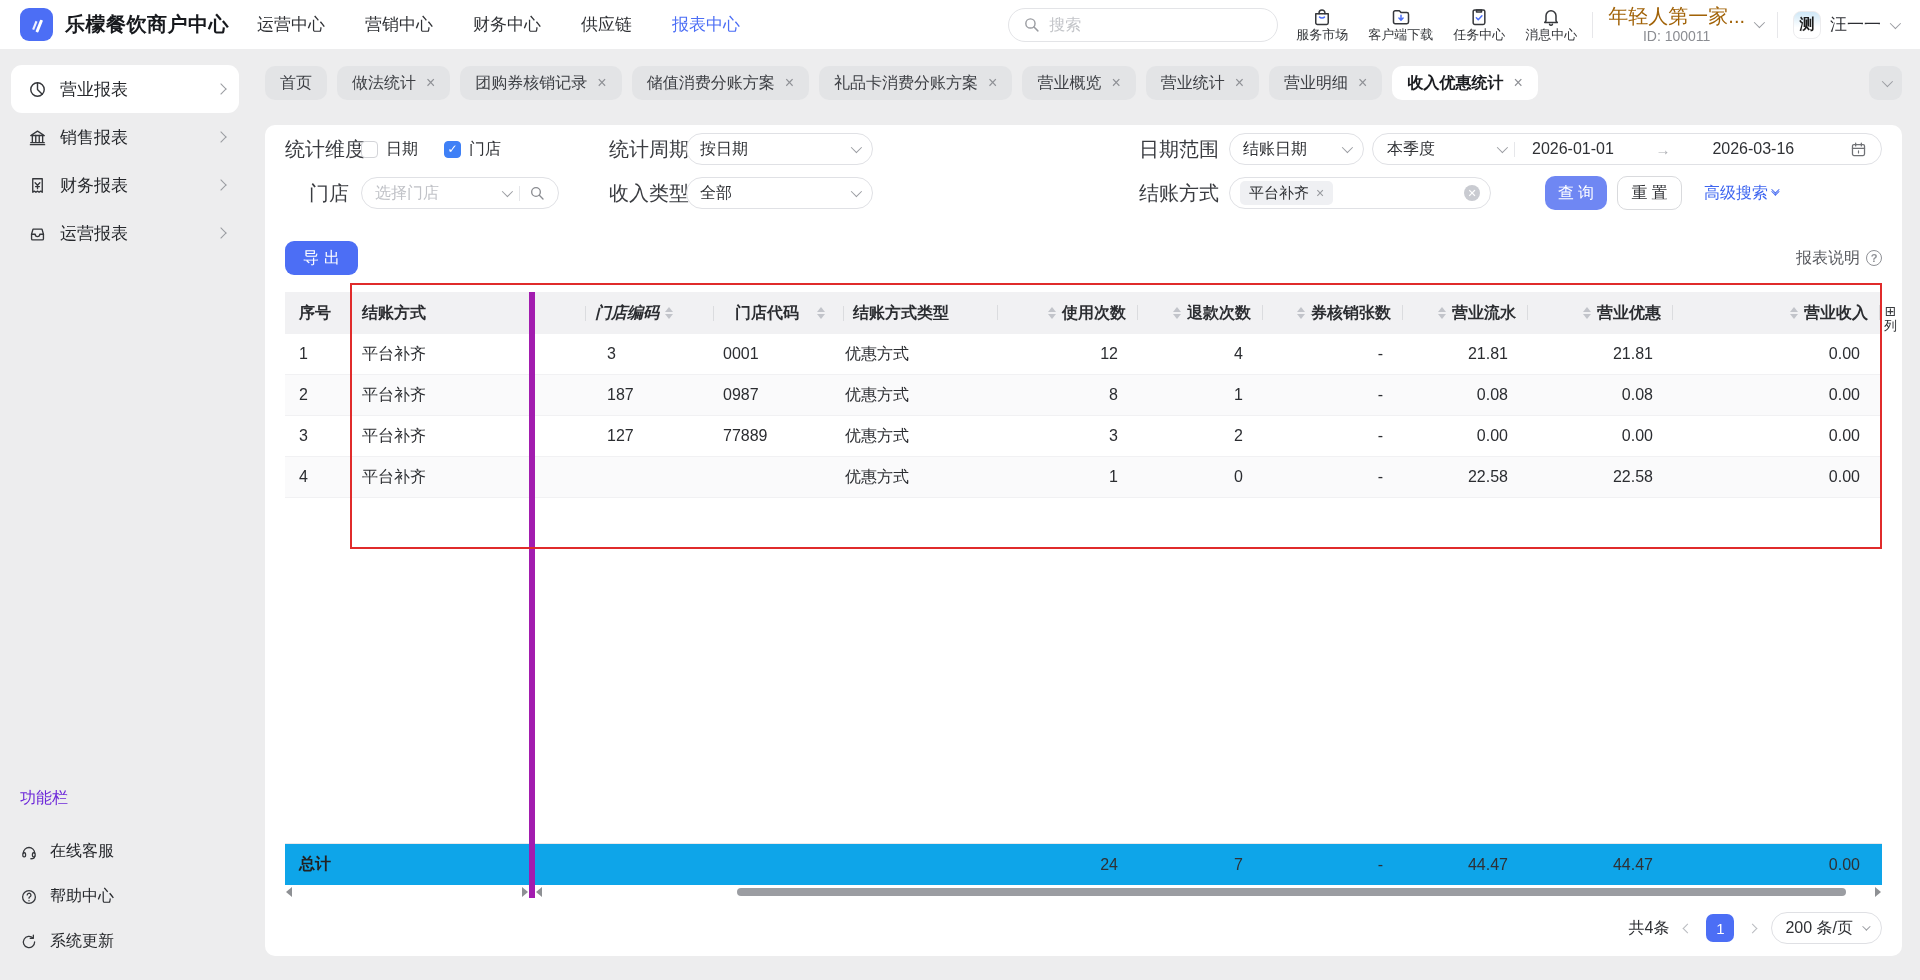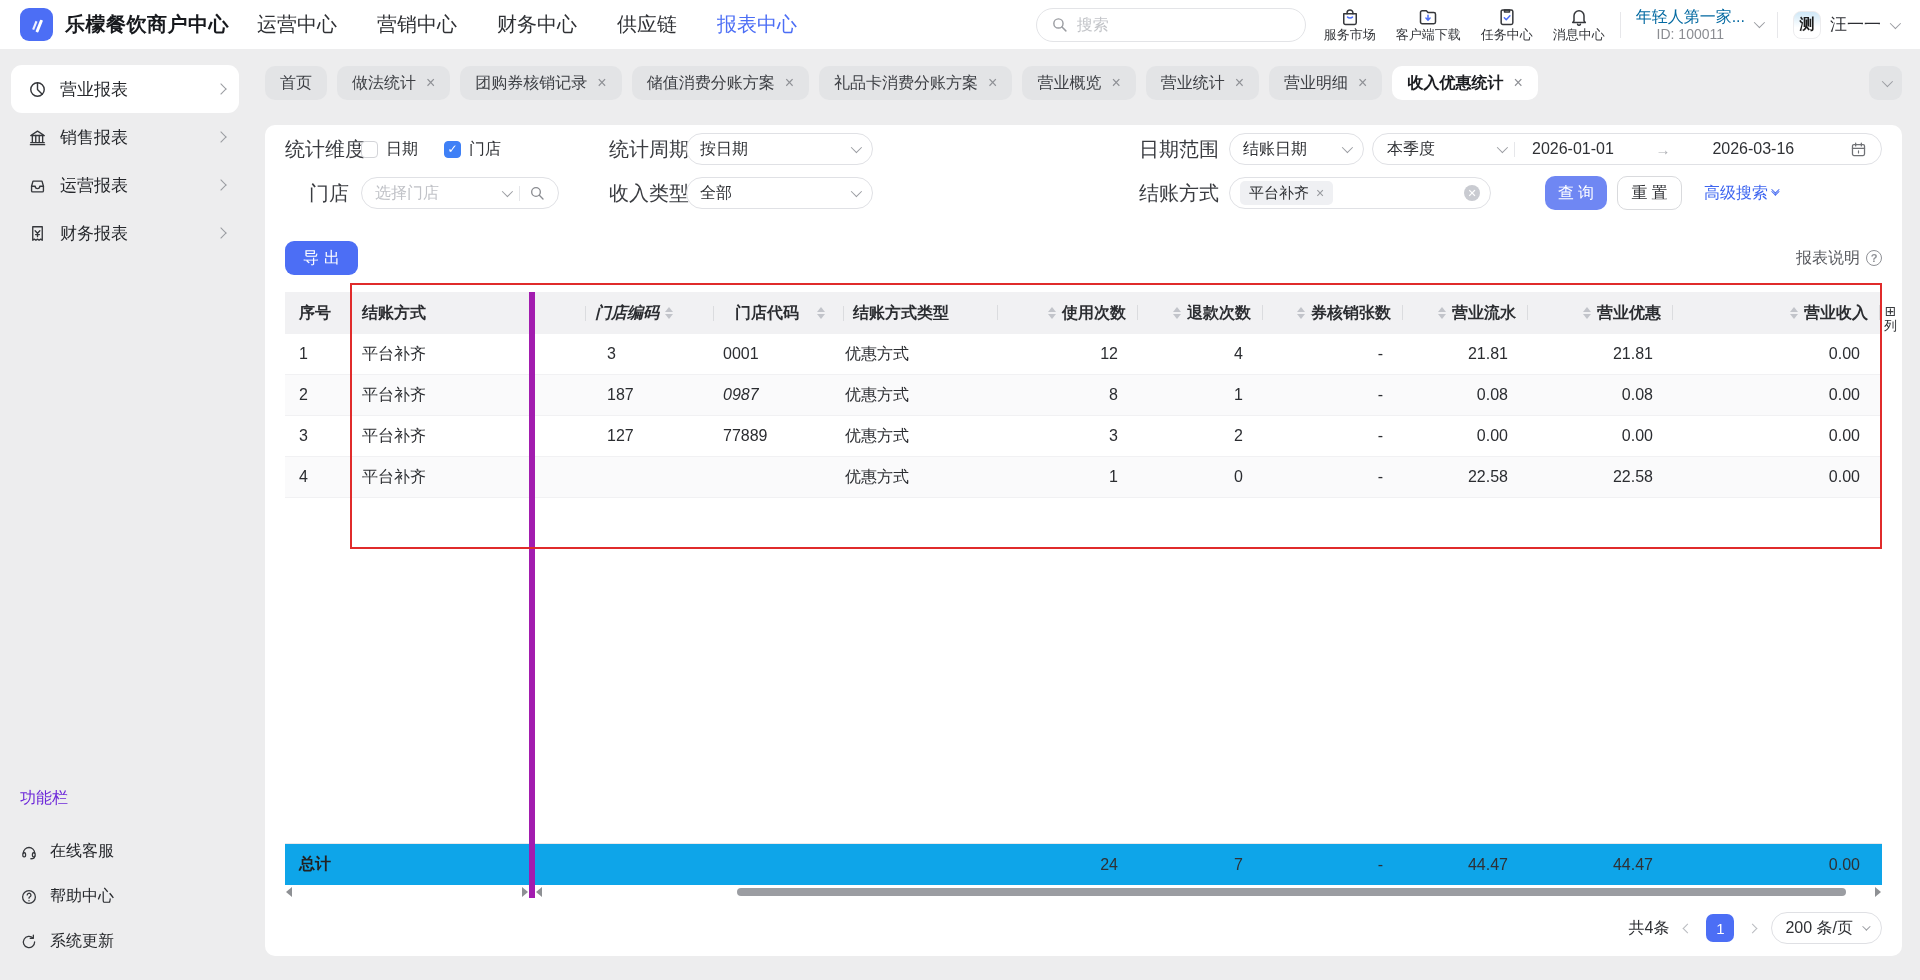--- a/index.html
+++ b/index.html
@@ -4,32 +4,32 @@
 <style>
 *{margin:0;padding:0;box-sizing:border-box}
 html,body{width:1920px;height:980px}
 body{font-family:"Liberation Sans","DejaVu Sans",sans-serif;background:#ededee;color:#2f3135;overflow:hidden;font-size:16px}
 i{font-style:normal}
 
 .topbar{height:49px;background:#fff;display:flex;align-items:center;padding:0 22px 0 20px;position:relative;z-index:9}
 .brand{display:flex;align-items:center;gap:12px;margin-right:28px}
 .logo{width:33px;height:33px;border-radius:9px;background:#4c6ef5;display:flex;align-items:center;justify-content:center;flex:none}
 .brand-name{font-size:20px;font-weight:700;color:#17191d;letter-spacing:.5px;white-space:nowrap}
-.nav{display:flex;gap:40px;font-size:20px;color:#2f3135}
+.nav{display:flex;gap:40px;font-size:17px;color:#2f3135}
 .nav-item{cursor:pointer;white-space:nowrap}
 .nav-item.active{color:#4c6ef5}
 .search{margin-left:auto;width:270px;height:34px;border:1px solid #e3e4e7;border-radius:17px;display:flex;align-items:center;gap:9px;padding:0 14px;background:#fff}
 .search input{border:none;outline:none;font-size:16px;color:#333;width:100%;background:transparent;font-family:inherit}
 .search input::placeholder{color:#c3c5c9}
 .quick{display:flex;margin-left:18px;gap:20px}
 .qa{display:flex;flex-direction:column;align-items:center;justify-content:center;gap:1px;font-size:13px;color:#35373b;cursor:pointer;white-space:nowrap;line-height:1.1}
 .vdiv{width:1px;height:26px;background:#e7e7ea;margin:0 15px;flex:none}
 .org{display:flex;align-items:center;gap:9px;cursor:pointer}
 .org-text{display:flex;flex-direction:column;align-items:center;line-height:1.2}
-.org-name{font-size:16px;color:#0369a1}
+.org-name{font-size:20px;color:#a16207}
 .org-id{font-size:14px;color:#8b8d92}
 .user{display:flex;align-items:center;gap:9px;cursor:pointer}
 .avatar{width:28px;height:28px;border-radius:8px;border:1px solid #ececee;background:linear-gradient(180deg,#cfe7f6 0%,#eef7fc 38%,#ffffff 60%);display:flex;align-items:center;justify-content:center;font-size:15px;color:#1c1c1c;font-family:"DejaVu Serif",serif;font-weight:700}
 .user-name{font-size:17px;color:#2c2e33}
 .chev{display:inline-block;width:8px;height:8px;border-right:1.6px solid #9a9ca1;border-bottom:1.6px solid #9a9ca1;transform:rotate(45deg) translateY(-2px);flex:none}
 .chev.right{transform:rotate(-45deg)}
 .chev.small{width:6px;height:6px}
 
 .shell{display:flex;height:931px}
 .sidebar{width:250px;flex:none;padding:16px 11px 16px;display:flex;flex-direction:column}
@@ -222,35 +222,35 @@
               <path d="M3.5 9.5 L12 4 l8.5 5.5 z"></path>
               <path d="M5.5 9.5 v9 M9.8 9.5 v9 M14.2 9.5 v9 M18.5 9.5 v9 M3.5 18.5 h17 M3 21 h18"></path>
             </svg>
           </span>
           <span>销售报表</span>
           <span class="chev right"></span>
         </div>
         <div class="side-item">
           <span>
             <svg width="19" height="19" viewBox="0 0 24 24" fill="none" stroke="#35373b" stroke-width="1.7" stroke-linecap="round" stroke-linejoin="round">
+              <path d="M6 3.5 h12 V20.5 l-2-1.4 -2 1.4 -2-1.4 -2 1.4 -2-1.4 -2 1.4 z"></path>
+              <path d="M9 8.5 l3 3.2 3-3.2 M12 11.7 V16 M9.6 13.4 h4.8"></path>
+            </svg>
+          </span>
+          <span>财务报表</span>
+          <span class="chev right"></span>
+        </div>
+        <div class="side-item">
+          <span>
+            <svg width="19" height="19" viewBox="0 0 24 24" fill="none" stroke="#35373b" stroke-width="1.7" stroke-linecap="round" stroke-linejoin="round">
               <path d="M4.5 13 l1.8-6.5 h11.4 L19.5 13 v5.5 a1.5 1.5 0 0 1-1.5 1.5 H6 a1.5 1.5 0 0 1-1.5-1.5 z"></path>
               <path d="M4.5 13 h4.6 c0 1.9 1.3 2.9 2.9 2.9 s2.9-1 2.9-2.9 h4.6"></path>
             </svg>
           </span>
           <span>运营报表</span>
-          <span class="chev right"></span>
-        </div>
-        <div class="side-item">
-          <span>
-            <svg width="19" height="19" viewBox="0 0 24 24" fill="none" stroke="#35373b" stroke-width="1.7" stroke-linecap="round" stroke-linejoin="round">
-              <path d="M6 3.5 h12 V20.5 l-2-1.4 -2 1.4 -2-1.4 -2 1.4 -2-1.4 -2 1.4 z"></path>
-              <path d="M9 8.5 l3 3.2 3-3.2 M12 11.7 V16 M9.6 13.4 h4.8"></path>
-            </svg>
-          </span>
-          <span>财务报表</span>
           <span class="chev right"></span>
         </div>
       </div>
     <div class="side-gap"></div>
     <div class="side-foot-title">功能栏</div>
     <div id="side-foot">
         <div class="side-foot-item">
           <span>
             <svg width="18" height="18" viewBox="0 0 24 24" fill="none" stroke="#35373b" stroke-width="1.7" stroke-linecap="round" stroke-linejoin="round">
               <path d="M4.5 13.5 a7.5 7.5 0 0 1 15 0"></path>
@@ -545,21 +545,21 @@
               <div class="cell" style="width: 165px; padding-left: 10px;">优惠方式</div>
               <div class="cell r" style="width: 140px;">12</div>
               <div class="cell r" style="width: 125px;">4</div>
               <div class="cell r" style="width: 140px;">-</div>
               <div class="cell r" style="width: 125px;">21.81</div>
               <div class="cell r" style="width: 145px;">21.81</div>
               <div class="cell r" style="flex: 1 1 0%;">0.00</div>
             </div>
             <div class="trow alt">
               <div class="cell" style="width: 150px; padding-left: 72px;">187</div>
-              <div class="cell" style="width: 150px; padding-left: 38px; font-style: italic;">0987</div>
+              <div class="cell" style="width: 150px; padding-left: 38px;">0987</div>
               <div class="cell" style="width: 165px; padding-left: 10px;">优惠方式</div>
               <div class="cell r" style="width: 140px;">8</div>
               <div class="cell r" style="width: 125px;">1</div>
               <div class="cell r" style="width: 140px;">-</div>
               <div class="cell r" style="width: 125px;">0.08</div>
               <div class="cell r" style="width: 145px;">0.08</div>
               <div class="cell r" style="flex: 1 1 0%;">0.00</div>
             </div>
             <div class="trow">
               <div class="cell" style="width: 150px; padding-left: 72px;">127</div>

